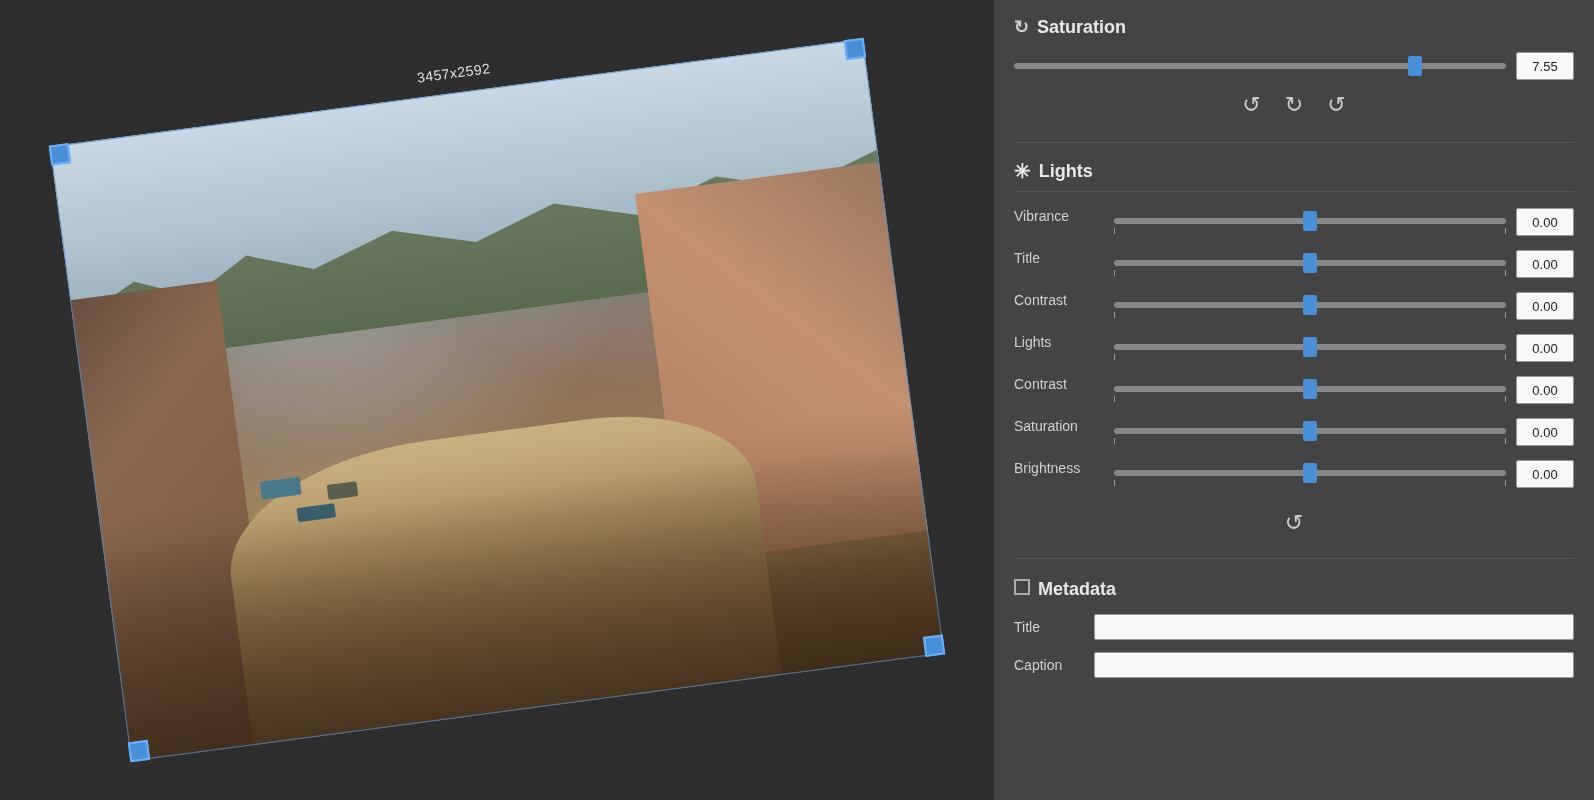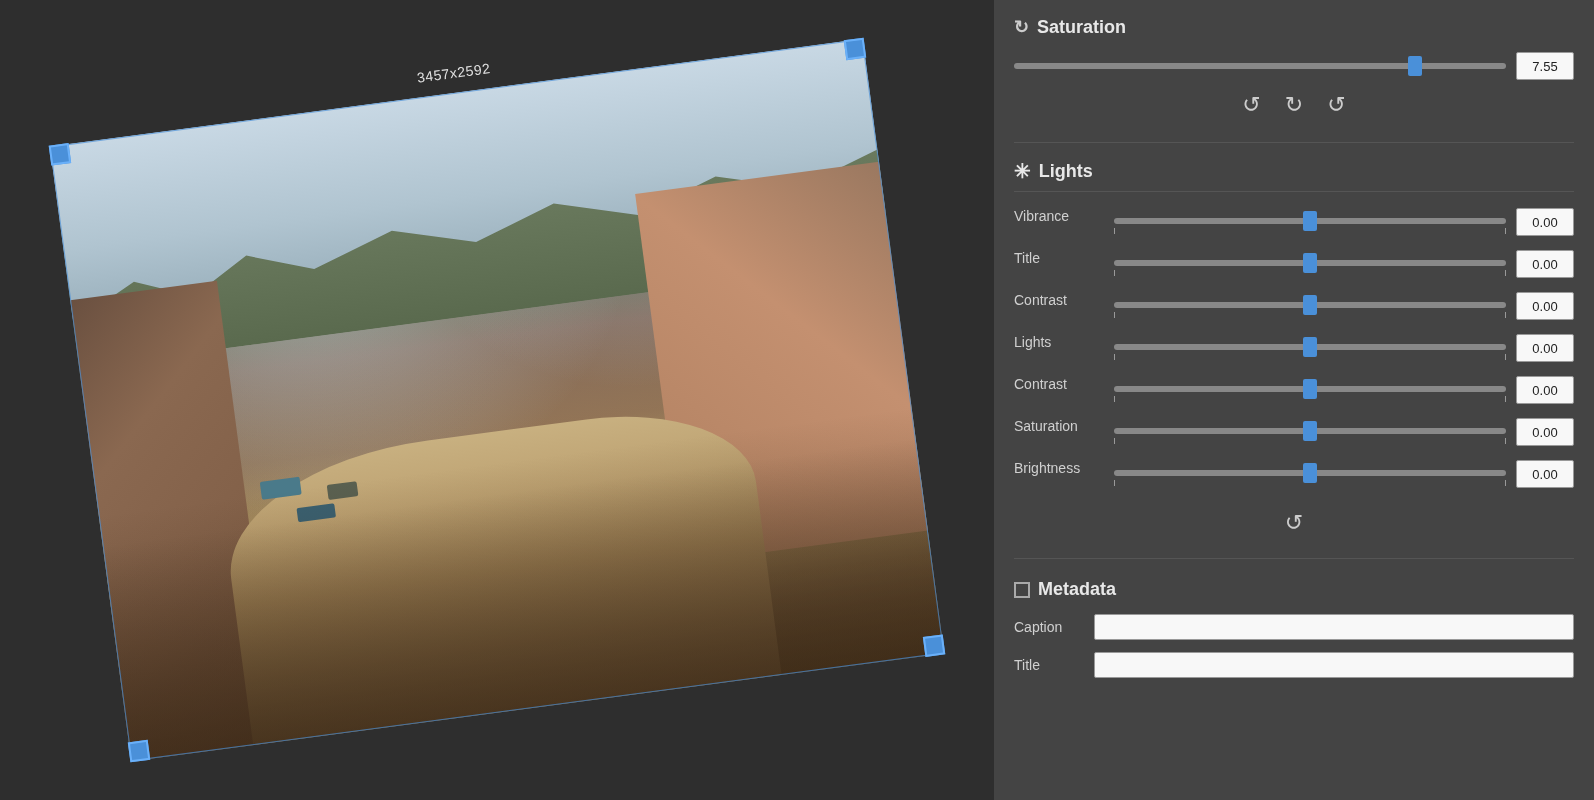--- a/index.html
+++ b/index.html
@@ -274,21 +274,20 @@
       color: #cccccc;
       font-size: 20px;
       cursor: pointer;
       background: none;
       border: none;
     }
 
     
     .metadata-header {
       display: flex;
-      align-items: center;
       gap: 8px;
       font-size: 18px;
       font-weight: 600;
       color: #e8e8e8;
       margin-bottom: 14px;
       padding-top: 4px;
     }
 
     .metadata-checkbox {
       width: 16px;
@@ -480,22 +479,22 @@
   </div>
 
   <div class="divider"></div>
 
   <div class="metadata-header">
     <div class="metadata-checkbox"></div>
     <span>Metadata</span>
   </div>
 
   <div class="metadata-row">
+    <div class="metadata-label">Title</div>
+    <div class="metadata-input"></div>
+  </div>
+
+  <div class="metadata-row">
     <div class="metadata-label">Caption</div>
     <div class="metadata-input"></div>
   </div>
 
-  <div class="metadata-row">
-    <div class="metadata-label">Title</div>
-    <div class="metadata-input"></div>
-  </div>
-
 </div>
 
 </body></html>

